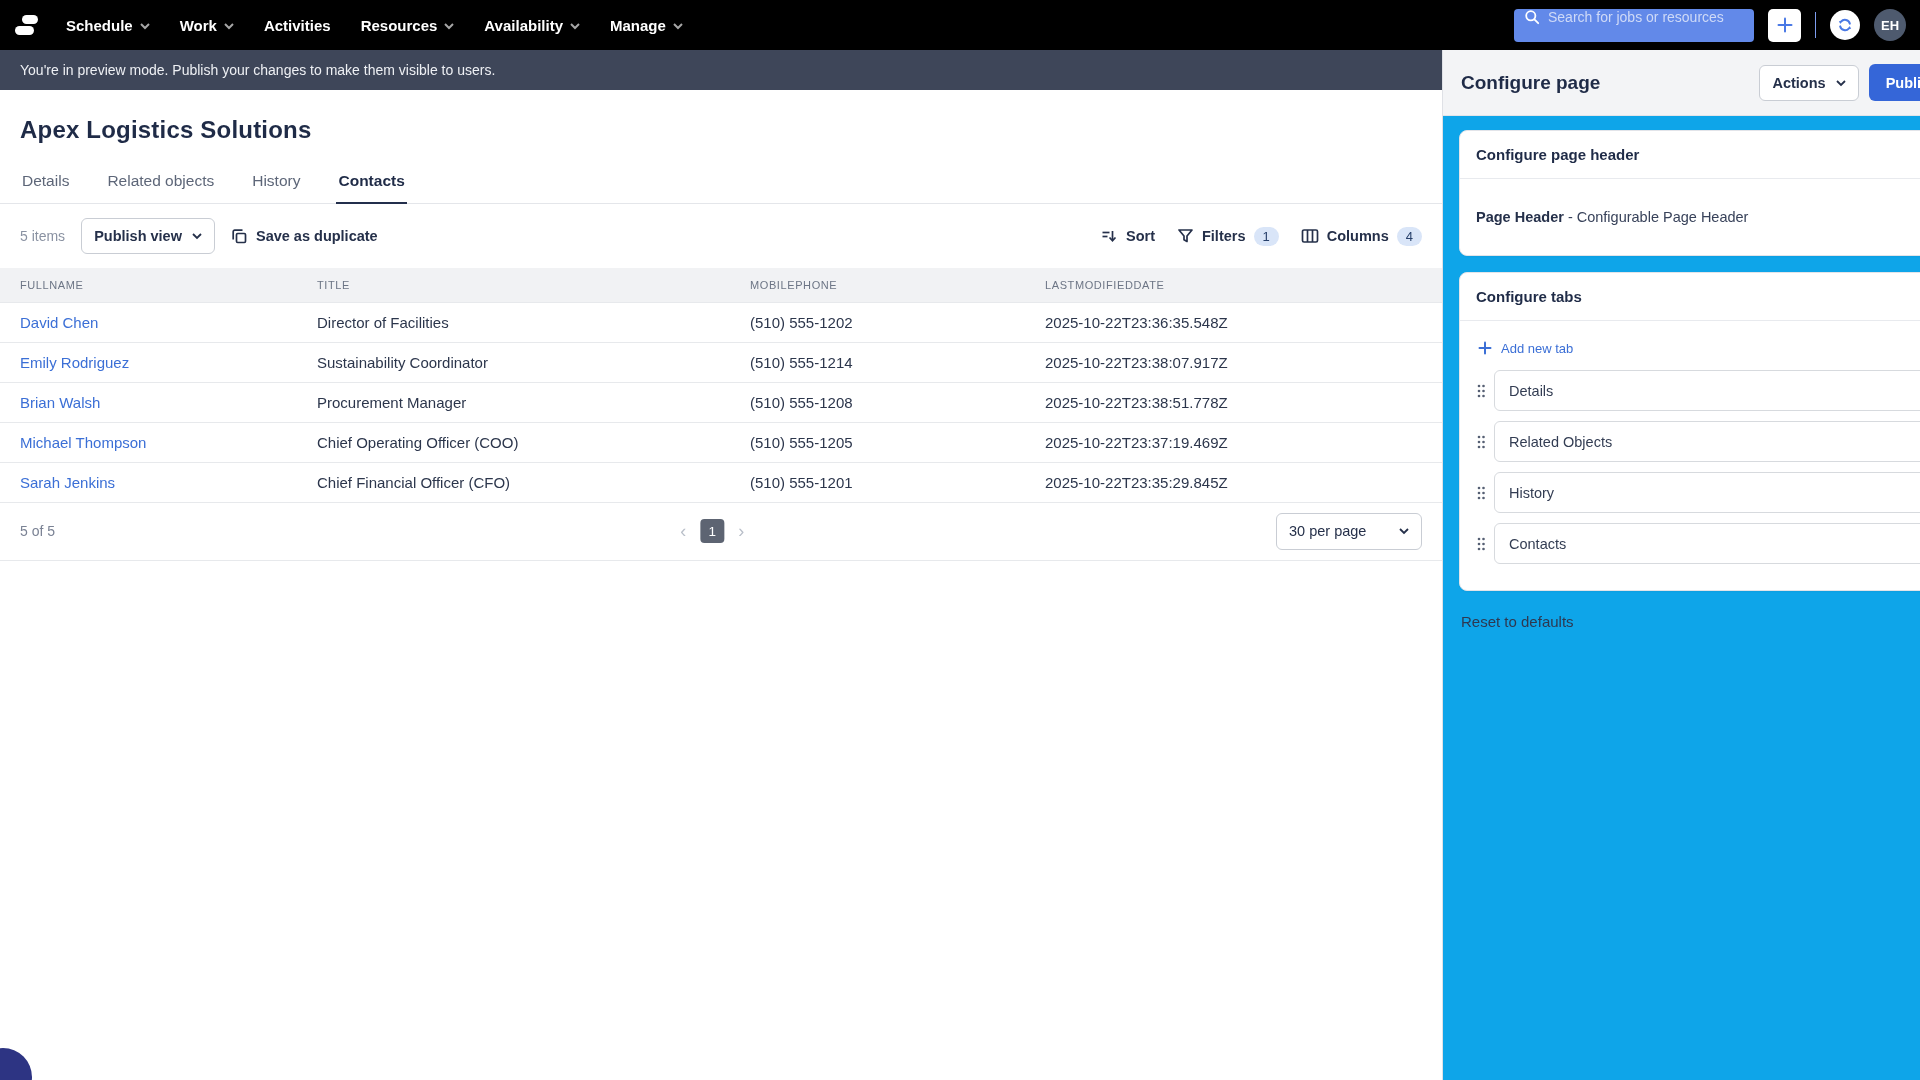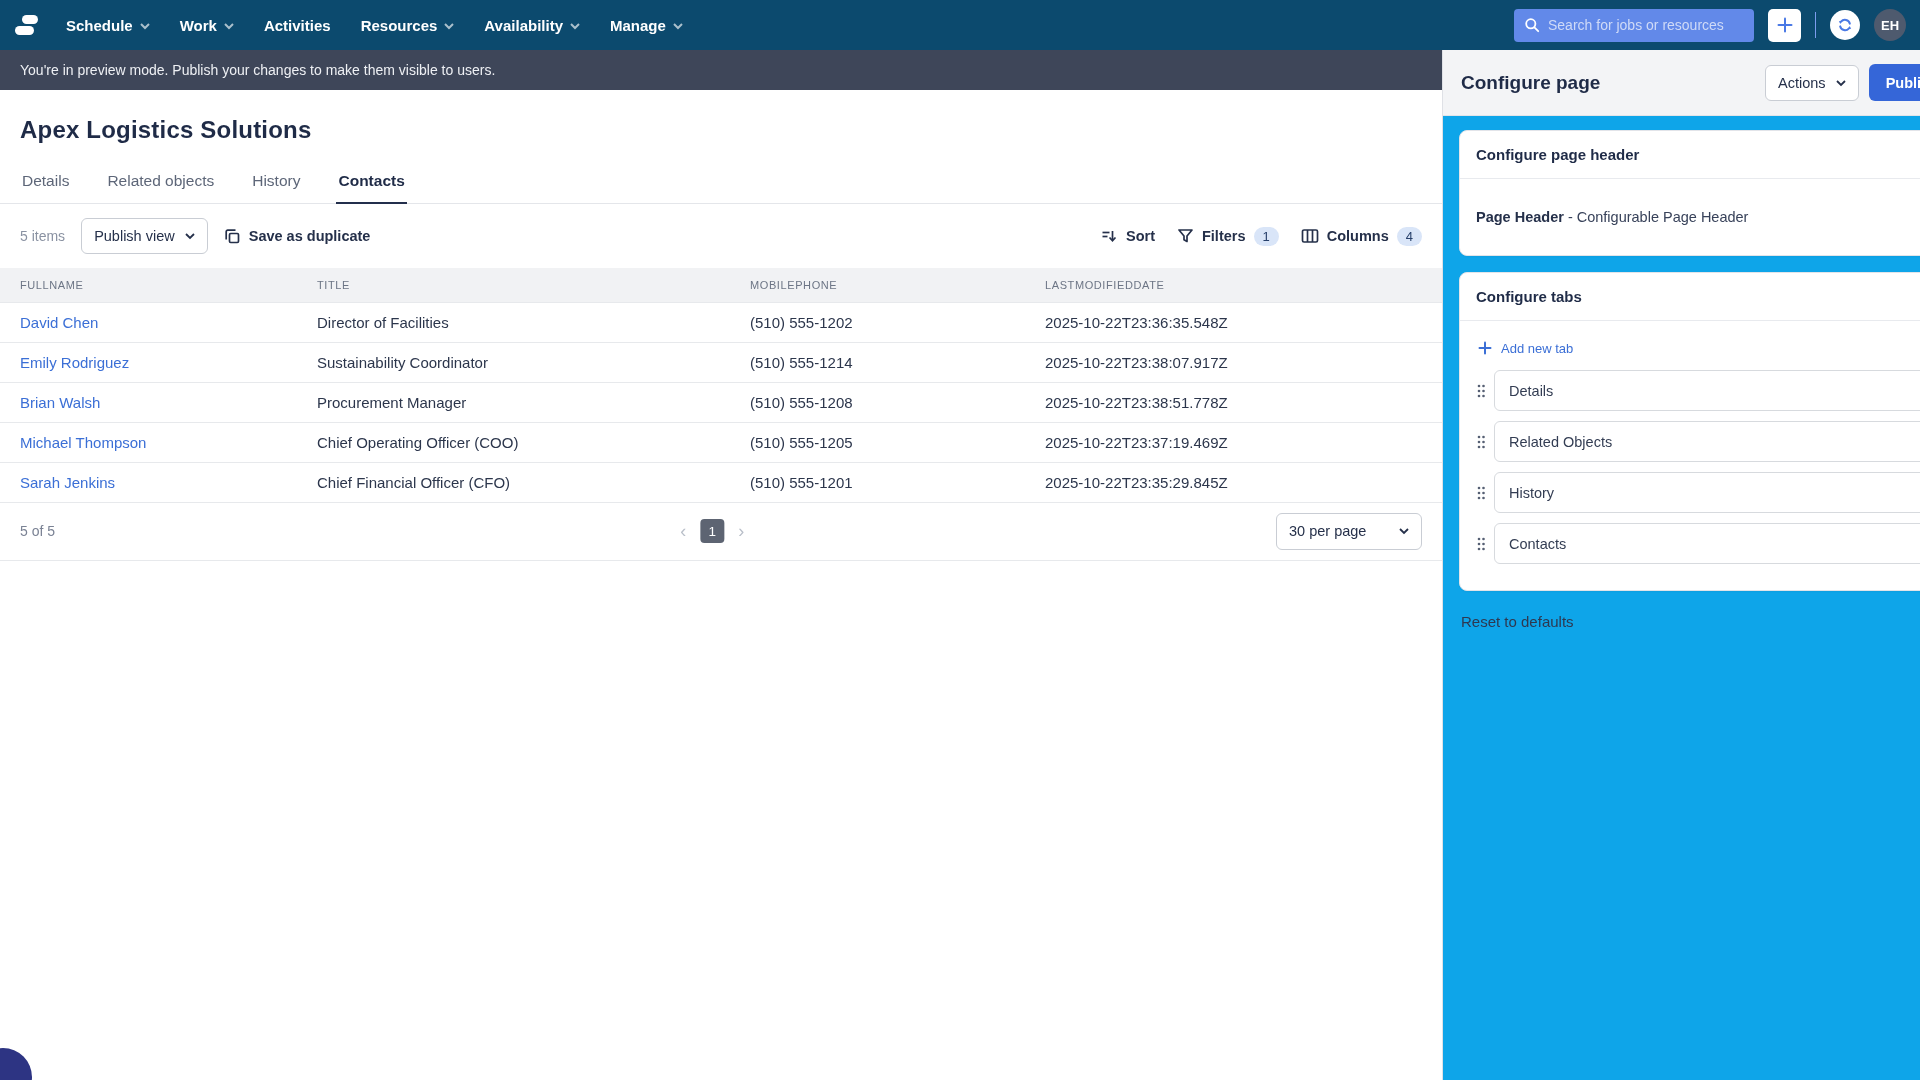--- a/index.html
+++ b/index.html
@@ -1,30 +1,30 @@
 <!DOCTYPE html>
 <html><head>
 <meta charset="utf-8">
 <style>
   * { margin:0; padding:0; box-sizing:border-box; }
   html,body { width:1920px; height:1080px; overflow:hidden; }
   body { font-family:"Liberation Sans", sans-serif; background:#fff; color:#25304a; position:relative; }
   svg { display:block; }
 
   
-  .topnav { height:50px; background:#0c4a6e; display:flex; align-items:center; padding:0 14px 0 12px; }
+  .topnav { height:50px; background:#000000; display:flex; align-items:center; padding:0 14px 0 12px; }
   .logo { width:30px; height:30px; position:relative; margin-right:24px; flex:none; }
   .logo .pill { position:absolute; background:#fff; border-radius:8px; }
   .logo .pill.top { width:16px; height:9px; left:10px; top:5px; }
   .logo .pill.bot { width:19px; height:9px; left:3px; top:16px; }
   .nav-items { display:flex; align-items:center; gap:30px; }
   .nav-item { display:flex; align-items:center; gap:7px; color:#fff; font-size:15px; font-weight:700; cursor:pointer; white-space:nowrap; }
   .nav-item .chev { opacity:.65; margin-top:2px; }
   .nav-right { margin-left:auto; display:flex; align-items:center; gap:14px; }
-  .searchbox { width:240px; height:33px; background:#6289e9; border-radius:4px; display:flex; align-items:center; padding:0 10px; gap:8px; }
+  .searchbox { width:240px; height:33px; background:#6289e9; border-radius:4px; display:flex; align-items:flex-start; padding:0 10px; gap:8px; }
   .searchbox input { background:transparent; border:none; outline:none; color:#fff; font-size:14px; width:100%; font-family:inherit; }
   .searchbox input::placeholder { color:#cfdaf7; }
   .plus-btn { width:33px; height:33px; background:#fff; border:none; border-radius:5px; display:flex; align-items:center; justify-content:center; cursor:pointer; }
   .nav-divider { width:1px; height:26px; background:#7d9cee; }
   .sync-btn { width:30px; height:30px; border-radius:50%; background:#fff; display:flex; align-items:center; justify-content:center; cursor:pointer; border:none; }
   .avatar { width:32px; height:32px; border-radius:50%; background:#4e5a6e; color:#fff; font-size:13px; font-weight:700; display:flex; align-items:center; justify-content:center; cursor:pointer; }
 
   
   .content-row { display:flex; height:1030px; }
   .main { width:1442px; flex:none; background:#fff; }
@@ -35,21 +35,21 @@
 
   
   .page-title { font-size:24px; font-weight:700; color:#1f2b47; margin:26px 20px 0; letter-spacing:.2px; }
   .tabs { display:flex; gap:34px; padding:0 20px; margin-top:22px; border-bottom:1px solid #e4e6ea; }
   .tab { font-size:15.5px; color:#5d6678; padding:6px 2px 12px; cursor:pointer; border-bottom:2px solid transparent; margin-bottom:-1px; }
   .tab.active { color:#1f2b47; font-weight:700; border-bottom-color:#232f4c; }
 
   
   .toolbar { display:flex; align-items:center; padding:14px 20px; gap:16px; }
   .items-count { color:#8a92a2; font-size:14px; }
-  .btn-outline { display:flex; align-items:center; gap:10px; border:1px solid #c9cdd4; background:#fff; border-radius:6px; height:36px; padding:0 12px; font-size:14.5px; font-weight:400; color:#25304a; cursor:pointer; font-family:inherit; }
+  .btn-outline { display:flex; align-items:center; gap:10px; border:1px solid #c9cdd4; background:#fff; border-radius:6px; height:36px; padding:0 12px; font-size:14.5px; font-weight:700; color:#25304a; cursor:pointer; font-family:inherit; }
   .tool-link { display:flex; align-items:center; gap:8px; font-size:14.5px; font-weight:700; color:#25304a; cursor:pointer; background:none; border:none; font-family:inherit; }
   .toolbar-right { margin-left:auto; display:flex; align-items:center; gap:22px; }
   .badge { background:#d9e5f8; color:#27406b; font-size:13px; font-weight:400; border-radius:10px; padding:2px 9px; }
 
   
   table.grid { width:100%; border-collapse:collapse; }
   table.grid col.c1 { width:305px; } table.grid col.c2 { width:433px; } table.grid col.c3 { width:295px; }
   table.grid th { background:#f1f2f4; text-align:left; font-size:11px; letter-spacing:.6px; color:#6c7585; font-weight:400; height:34px; padding:0 12px; }
   table.grid th:first-child, table.grid td:first-child { padding-left:20px; }
   table.grid td { height:40px; border-bottom:1px solid #e7e9ec; font-size:15px; color:#2c364c; padding:0 12px; }

